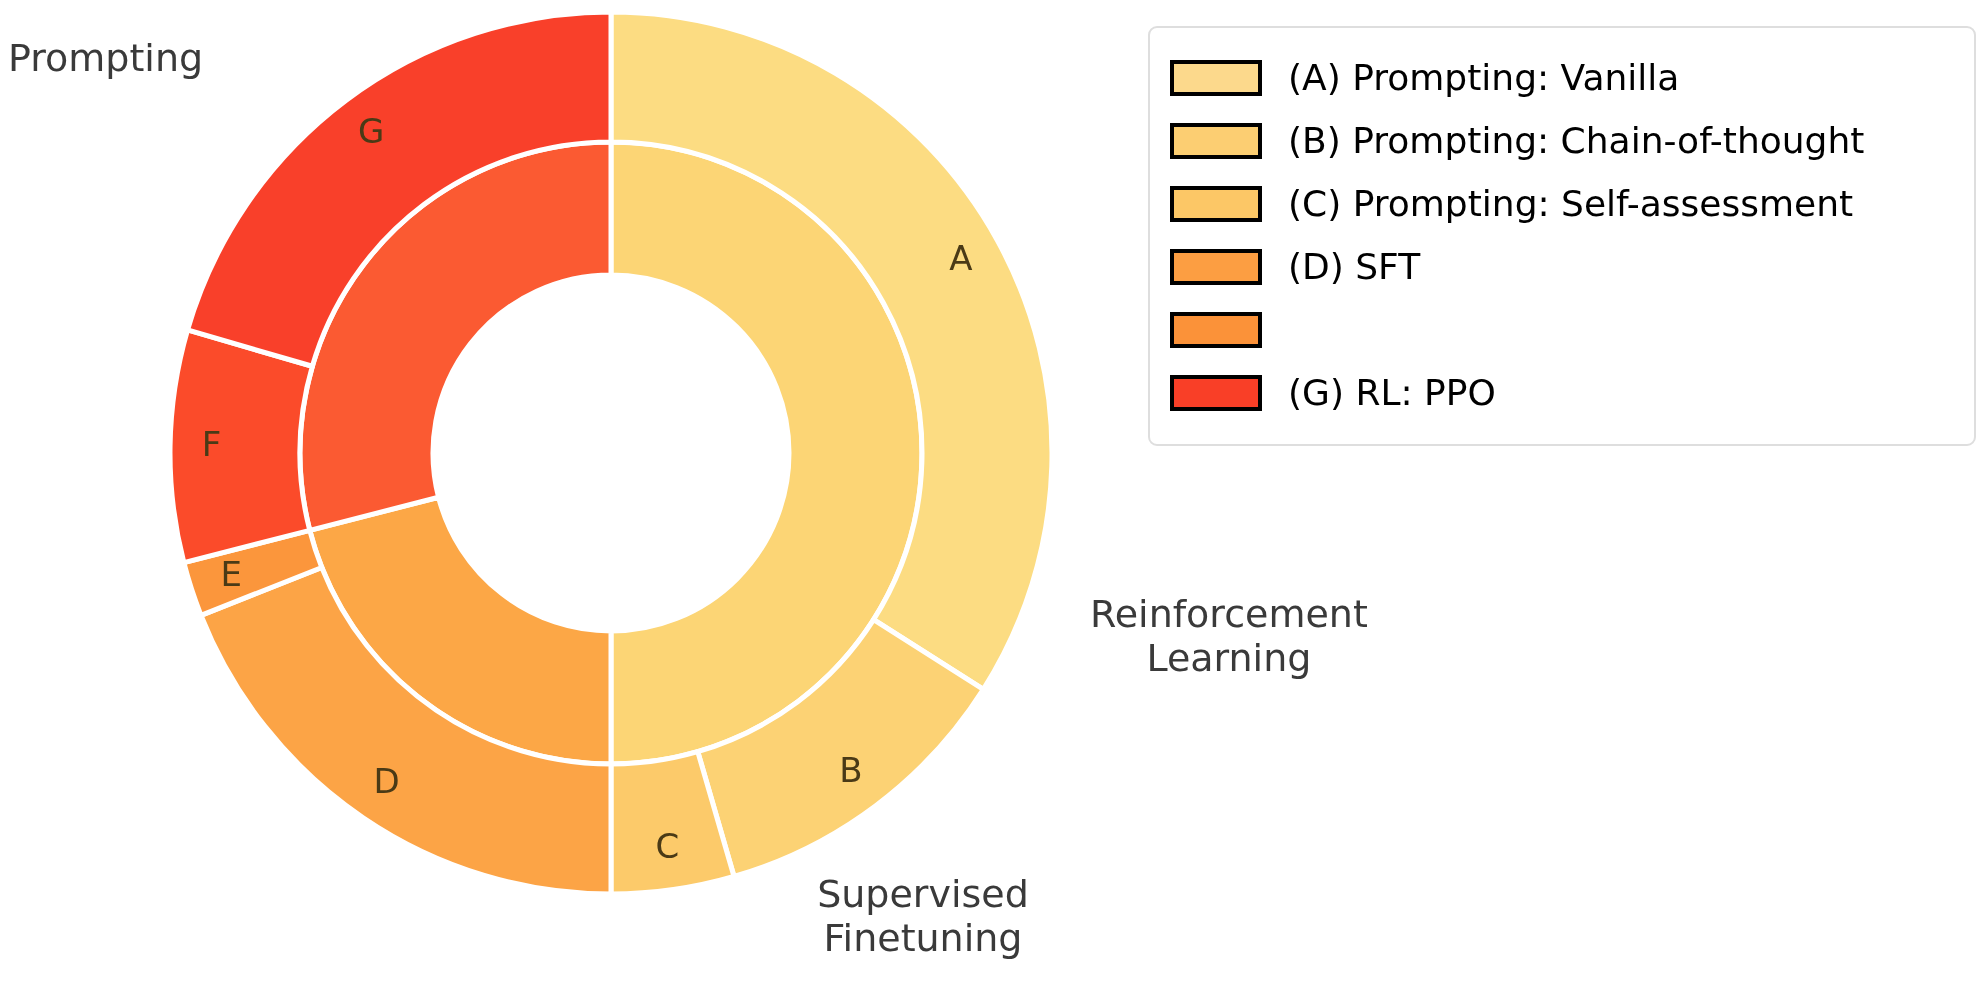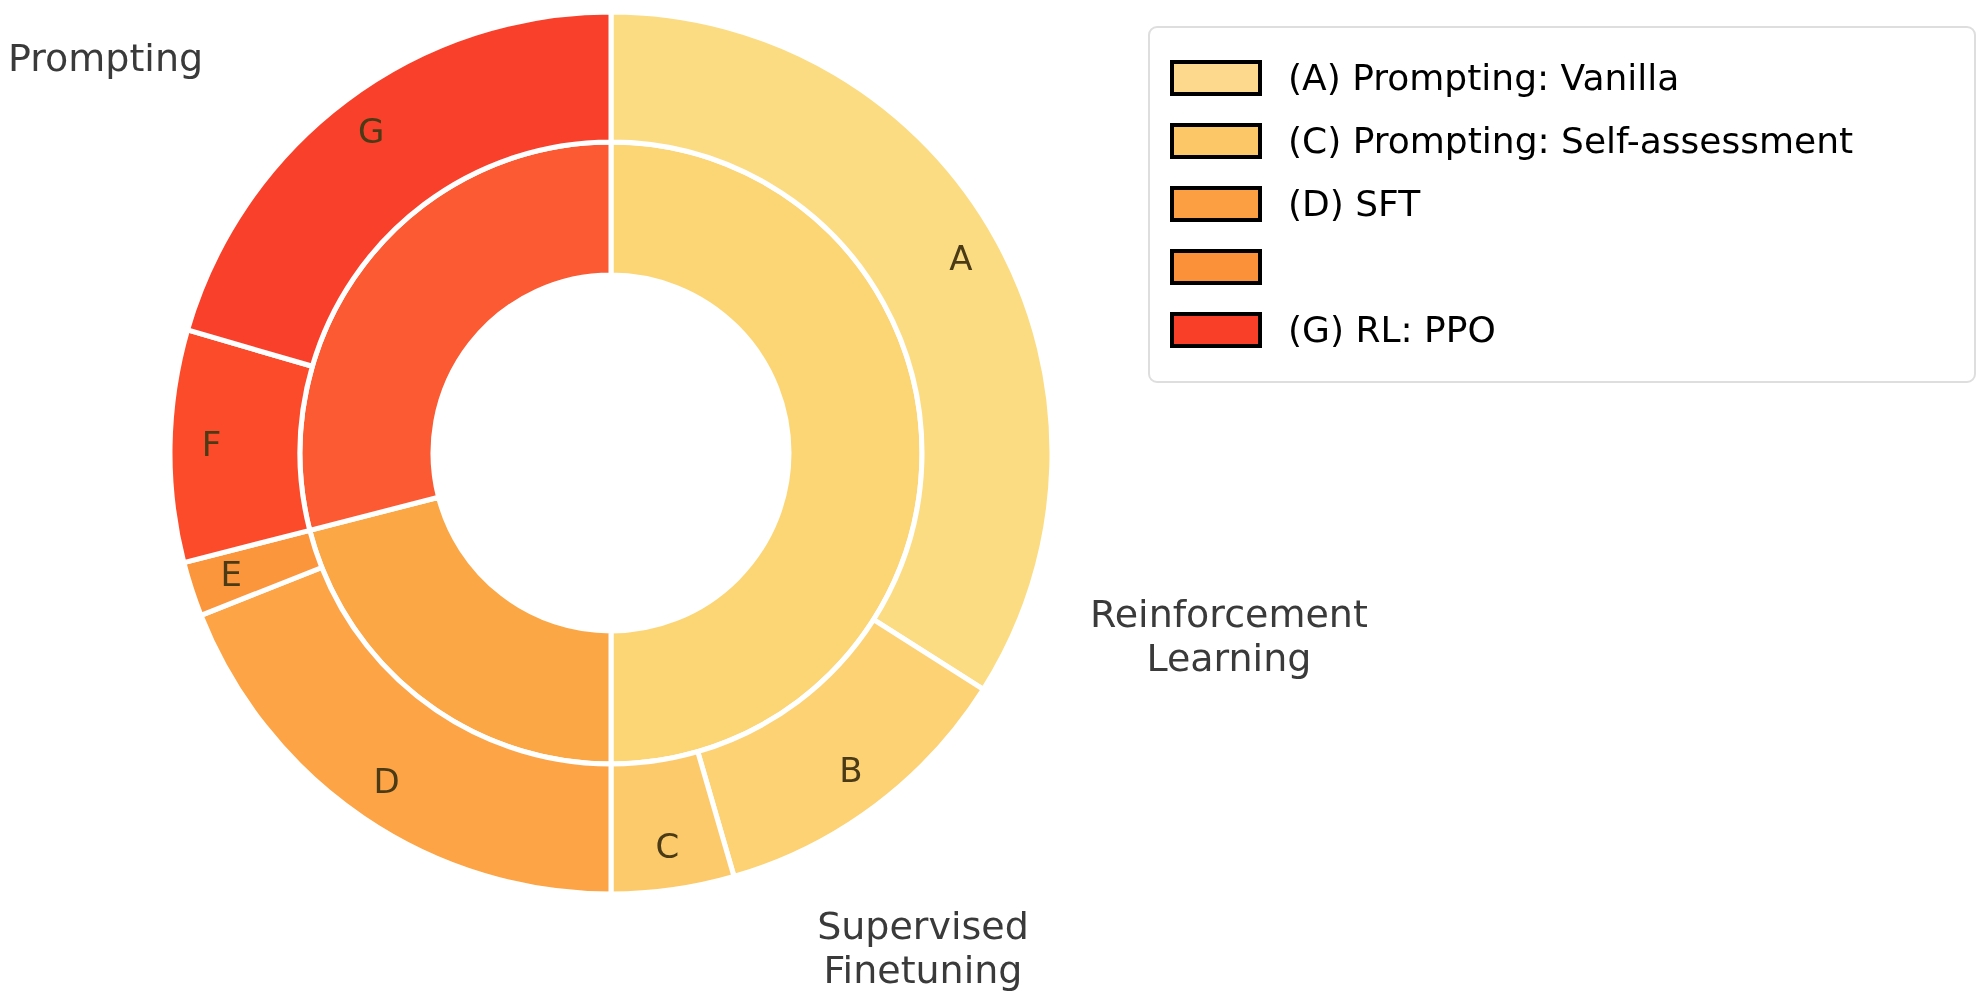--- a/index.html
+++ b/index.html
@@ -52,21 +52,20 @@
     left: 8px;
     top: 36px;
     text-align: center;
   }
 
   #group-label-sft {
     left: 778px;
     top: 872px;
     text-align: center;
     width: 290px;
-    margin-top: 32px;
   }
 
   #group-label-rl {
     left: 1090px;
     top: 592px;
     text-align: center;
   }
 
   
   #legend {
@@ -181,20 +180,24 @@
 
   <div class="group-label" id="group-label-rl">Reinforcement
 Learning</div>
 
   <div id="legend">
     <div class="legend-row">
       <span class="legend-swatch" style="background: rgb(252, 217, 140);"></span>
       <span class="legend-text">(A) Prompting: Vanilla</span>
     </div>
     <div class="legend-row">
+      <span class="legend-swatch" style="background: rgb(252, 206, 114);"></span>
+      <span class="legend-text">(B) Prompting: Chain-of-thought</span>
+    </div>
+    <div class="legend-row">
       <span class="legend-swatch" style="background: rgb(252, 199, 102);"></span>
       <span class="legend-text">(C) Prompting: Self-assessment</span>
     </div>
     <div class="legend-row">
       <span class="legend-swatch" style="background: rgb(252, 158, 66);"></span>
       <span class="legend-text">(D) SFT</span>
     </div>
     <div class="legend-row">
       <span class="legend-swatch" style="background: rgb(251, 146, 57);"></span>
     </div>

